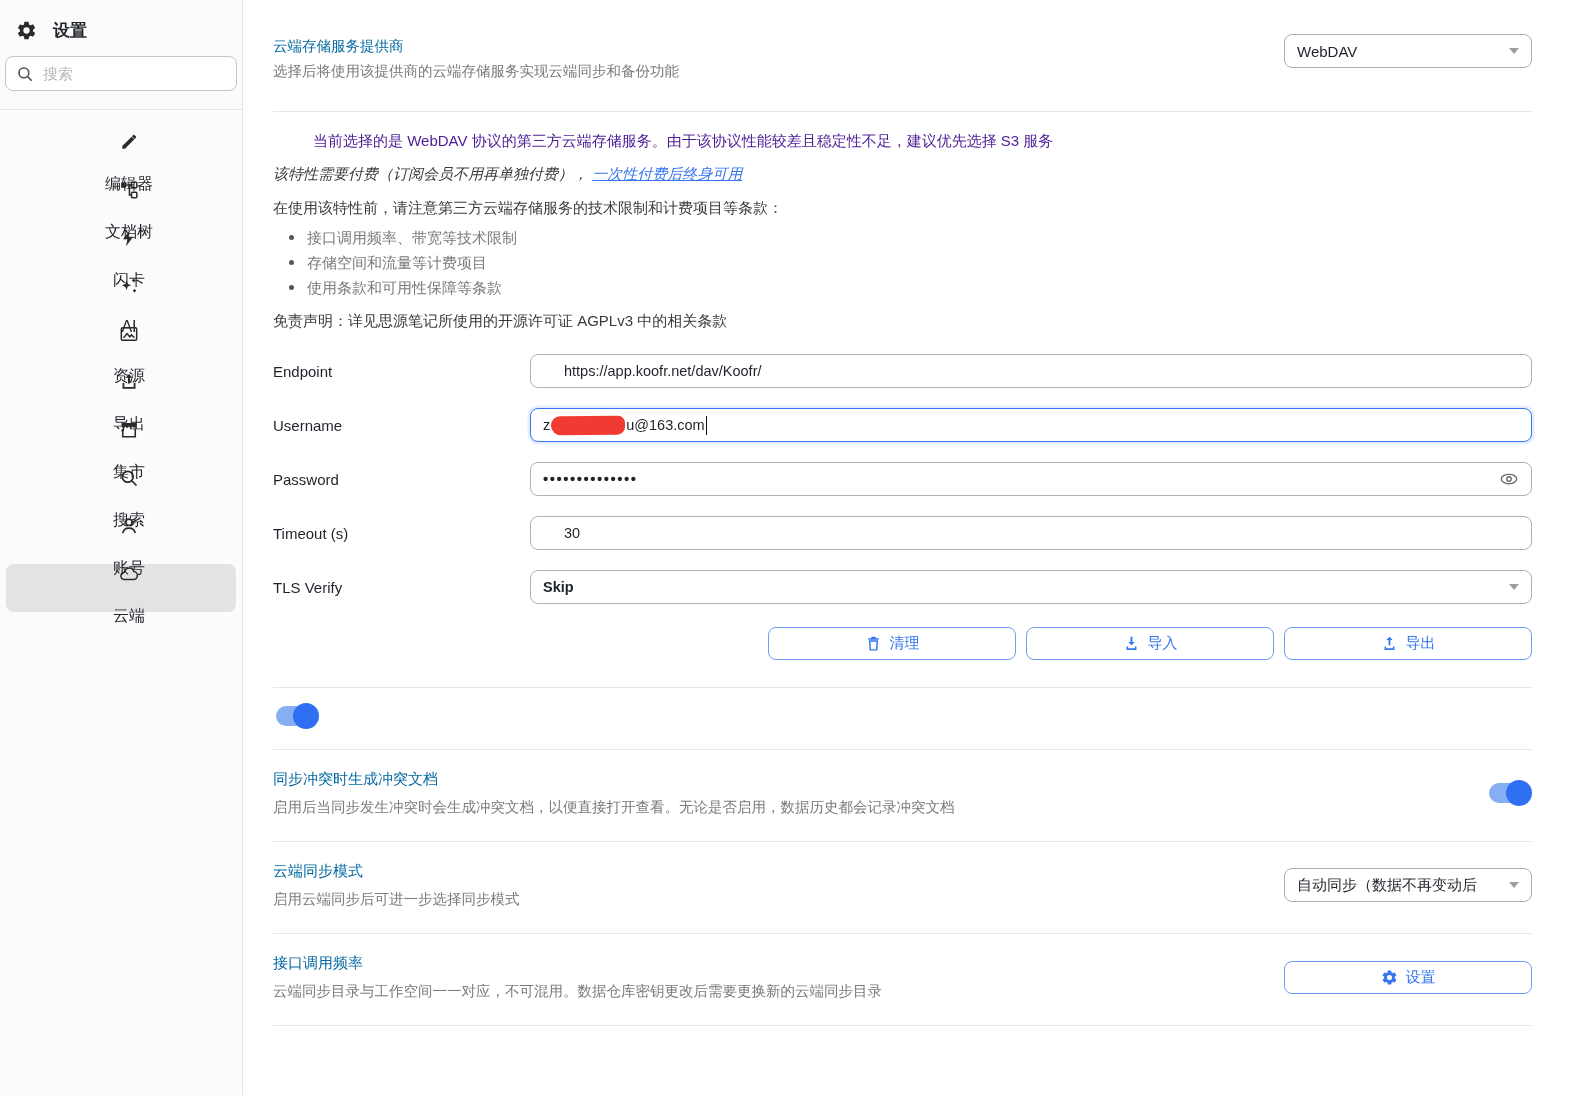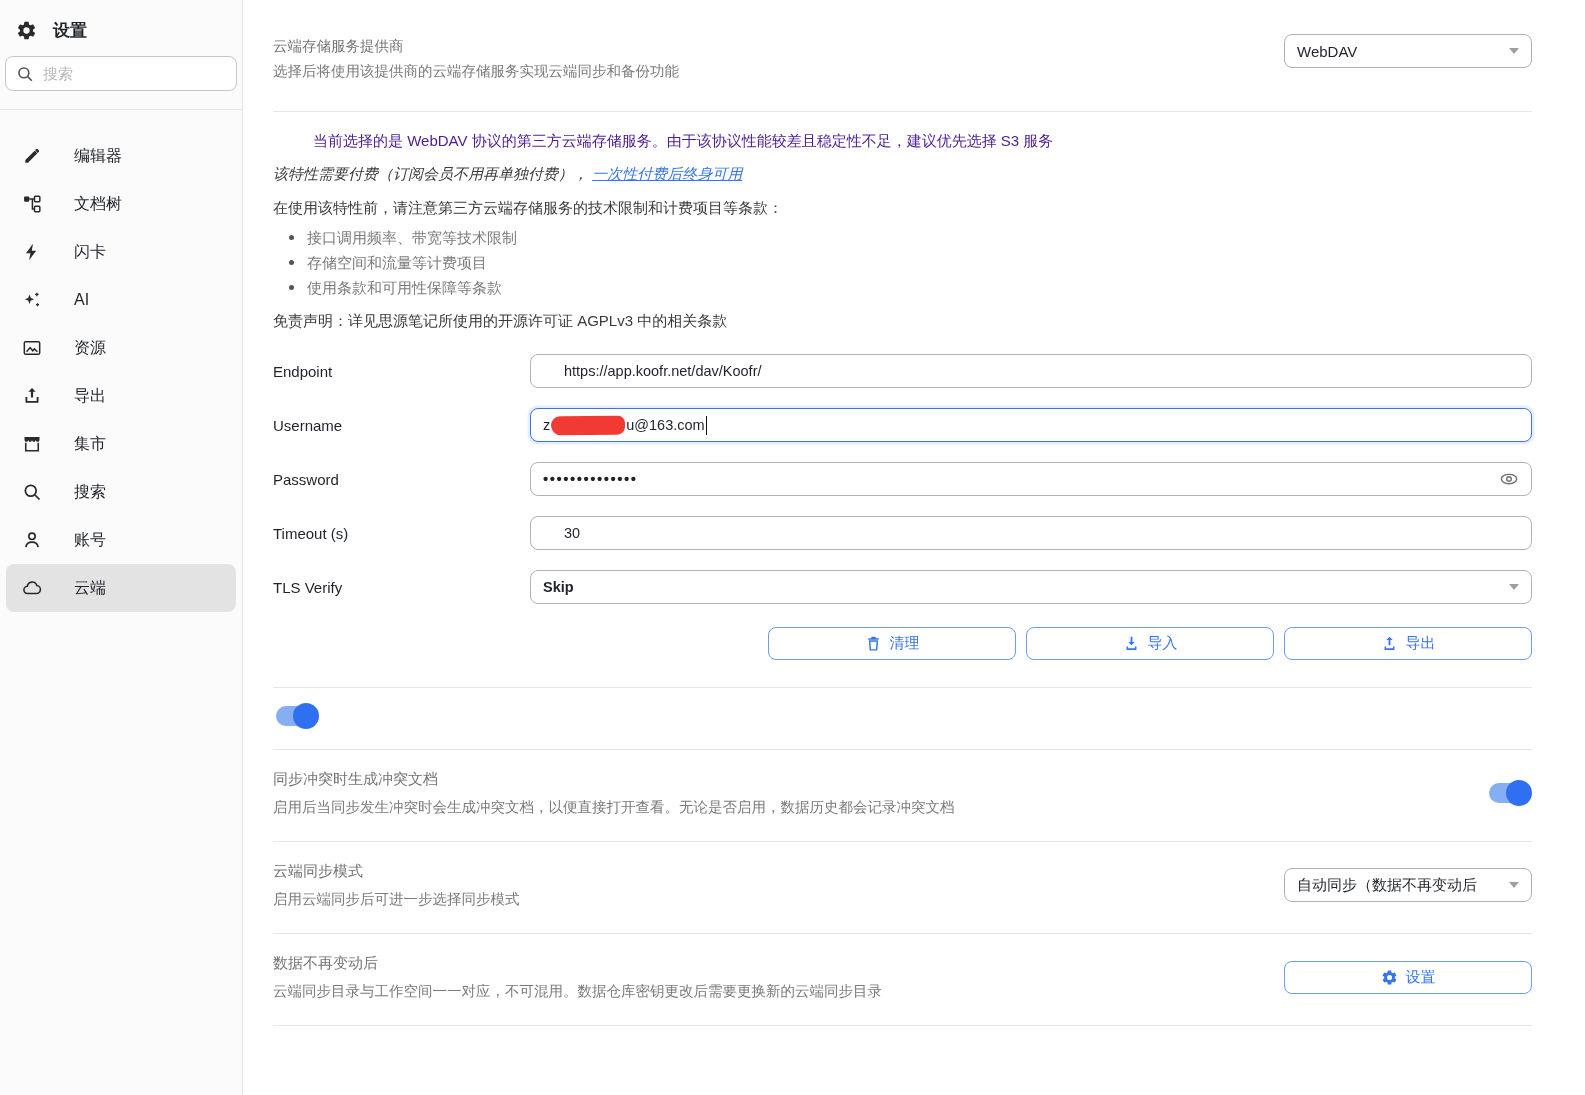--- a/index.html
+++ b/index.html
@@ -12,29 +12,29 @@
     padding-top:12px; }
   .sb-title { display:flex; align-items:center; gap:16px; padding:4px 0 4px 16px; height:36px; }
   .sb-title .t { font-size:17px; font-weight:700; color:#1f2329; }
   .sb-search { margin:8px 5px 0 5px; height:35px; border:1px solid #c6c6c6; border-radius:8px;
     background:#fff; display:flex; align-items:center; padding:0 10px; gap:9px; }
   .sb-search input { border:none; outline:none; flex:1; font-size:15px; color:#1f2329;
     font-family:inherit; background:transparent; }
   .sb-search input::placeholder { color:#b8b8b8; }
   .sb-divider { border-top:1px solid #e4e4e4; margin-top:18px; }
   .sb-list { margin-top:22px; }
-  .sb-item { display:flex; align-items:center; gap:32px; height:48px; padding-left:16px;
-    margin:0 6px; border-radius:8px; font-size:16px; color:#1f2329; cursor:pointer; }
+  .sb-item { display:flex; align-items:center; gap:22px; height:48px; padding-left:16px;
+    margin:0 6px; border-radius:8px; font-size:16px; color:#1f2329; cursor:pointer;flex-direction:column; }
   .sb-item.selected { background:#e3e3e3; }
   .icon { display:inline-flex; align-items:center; justify-content:center; color:#2a2a2a; }
 
   
   .main { flex:1; padding:34px 53px 0 30px; overflow:hidden; }
   .row-split { display:flex; justify-content:space-between; align-items:flex-start; }
-  .sec-title { font-size:14.5px; color:#737373; line-height:24px; }
+  .sec-title { font-size:14.5px; color:#0369a1; line-height:24px; }
   .sec-desc { font-size:14.5px; color:#7a7a7a; line-height:26px; }
   .divider { border-top:1px solid #e7e7e7; }
 
   .select { width:248px; height:34px; border:1px solid #b0b0b0; border-radius:8px; background:#fff;
     display:flex; align-items:center; padding:0 12px; font-size:15px; color:#1f2329;
     cursor:pointer; }
   .select .val { flex:1; white-space:nowrap; overflow:hidden; }
   .arrow-down { width:0; height:0; border-left:5.5px solid transparent;
     border-right:5.5px solid transparent; border-top:6.5px solid #9aa0a6; margin-left:6px; flex:0 0 auto; }
 
@@ -326,21 +326,21 @@
           <div class="sec-desc">启用云端同步后可进一步选择同步模式</div>
         </div>
         <div class="select">
           <span class="val">自动同步（数据不再变动后</span>
           <span class="arrow-down"></span>
         </div>
       </div>
 
       <div class="set-row" style="border-bottom:1px solid #e7e7e7;">
         <div class="set-texts">
-          <div class="sec-title">数据不再变动后</div>
+          <div class="sec-title">接口调用频率</div>
           <div class="sec-desc">云端同步目录与工作空间一一对应，不可混用。数据仓库密钥更改后需要更换新的云端同步目录</div>
         </div>
         <button class="btn">
           <span class="icon">
               <svg width="17" height="17" viewBox="0 0 24 24" fill="currentColor">
                 <path d="M19.4 13c.04-.33.06-.66.06-1s-.02-.67-.06-1l2.1-1.65a.5.5 0 0 0 .12-.64l-2-3.46a.5.5 0 0 0-.6-.22l-2.48 1a7.6 7.6 0 0 0-1.73-1l-.37-2.65A.5.5 0 0 0 14 2h-4a.5.5 0 0 0-.5.42l-.37 2.65c-.62.26-1.2.6-1.73 1l-2.48-1a.5.5 0 0 0-.6.22l-2 3.46a.5.5 0 0 0 .12.64L4.56 11c-.04.33-.06.66-.06 1s.02.67.06 1l-2.1 1.65a.5.5 0 0 0-.12.64l2 3.46c.13.22.39.3.6.22l2.48-1c.53.4 1.11.74 1.73 1l.37 2.65c.04.24.25.42.5.42h4c.25 0 .46-.18.5-.42l.37-2.65a7.6 7.6 0 0 0 1.73-1l2.48 1c.21.08.47 0 .6-.22l2-3.46a.5.5 0 0 0-.12-.64L19.4 13zM12 15.6a3.6 3.6 0 1 1 0-7.2 3.6 3.6 0 0 1 0 7.2z"></path>
               </svg>
             </span>
           <span>设置</span>
         </button>

